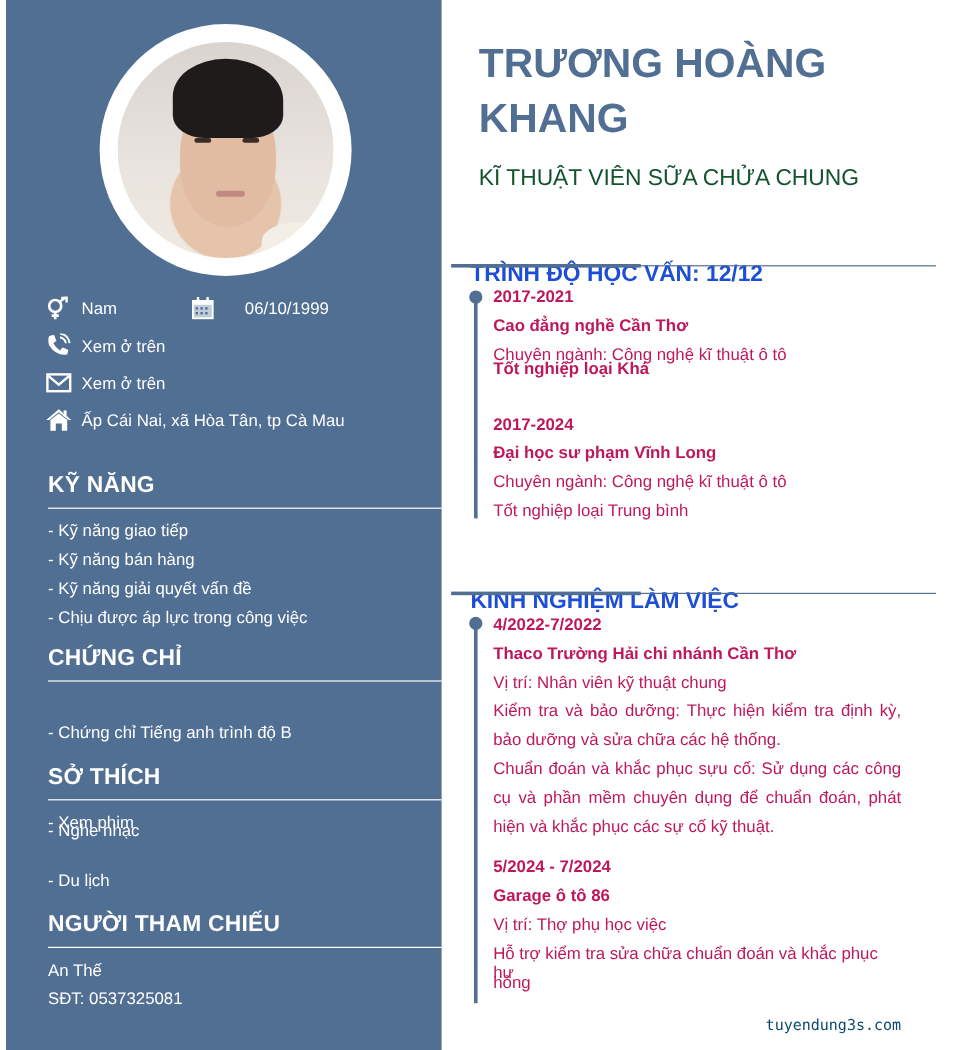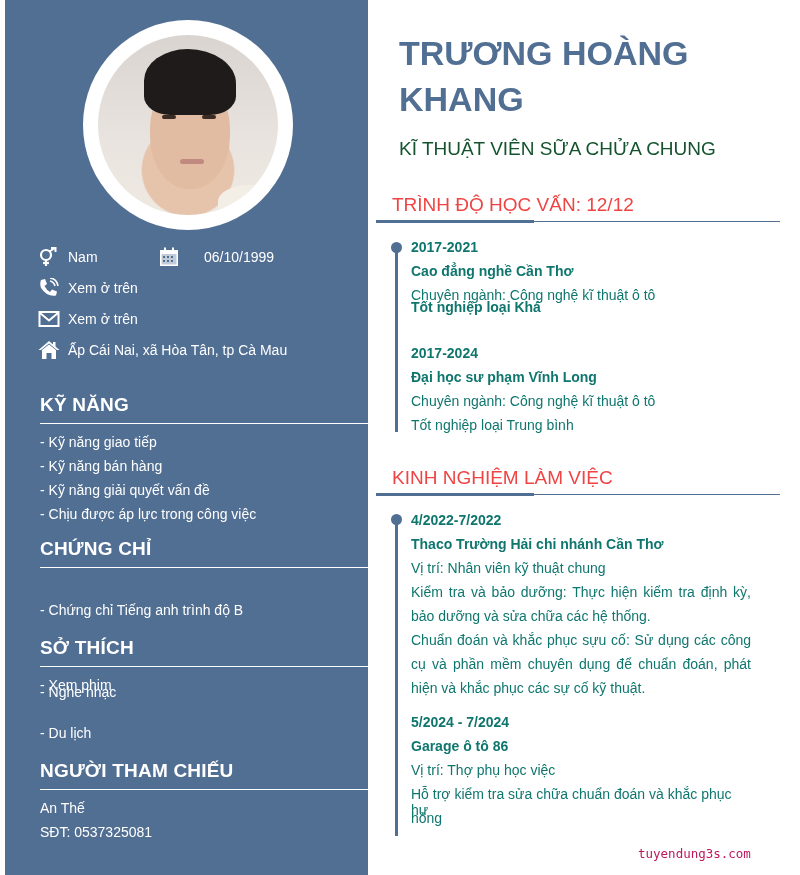--- a/index.html
+++ b/index.html
@@ -44,35 +44,35 @@
     .side-item { position: absolute; left: 35px; font-size: 14px; }
 
     .name {
       position: absolute; left: 399px; top: 30px; width: 380px;
       color: #516e93; font-weight: bold; font-size: 34px; line-height: 46px;
     }
     .job {
       position: absolute; left: 399px; top: 138px; color: #14532d; font-size: 19px;
     }
     .main-h {
-      position: absolute; left: 392px; color: #ef4444; font-weight: normal; font-size: 19px;
+      position: absolute; left: 392px; color: #1d4ed8; font-weight: bold; font-size: 19px; margin-top: 24px;
     }
     .main-line { position: absolute; left: 376px; width: 404px; height: 1px; background: #516e93; }
     .main-line-thick { position: absolute; left: 376px; width: 158px; height: 3px; background: #516e93; }
 
     .tl-bar { position: absolute; left: 395px; width: 3px; background: #516e93; }
     .tl-dot { position: absolute; left: 391px; width: 11px; height: 11px; border-radius: 50%; background: #516e93; }
 
-    .mt { position: absolute; left: 411px; font-size: 14px; color: #0f766e; width: 340px; }
+    .mt { position: absolute; left: 411px; font-size: 14px; color: #be185d; width: 340px; }
     .mt.b { font-weight: bold; }
     .mt.j { text-align: justify; text-align-last: justify; }
 
     .watermark {
       position: absolute; left: 638px; top: 846px; font-family: "DejaVu Sans Mono", monospace;
-      font-size: 12.5px; color: #be185d;
+      font-size: 12.5px; color: #0c4a6e;
     }
   </style>
 </head>
 <body>
 
 <div class="sidebar">
   <div class="avatar-ring">
     <div class="avatar">
       <div class="face"></div>
       <div class="hair"></div>

